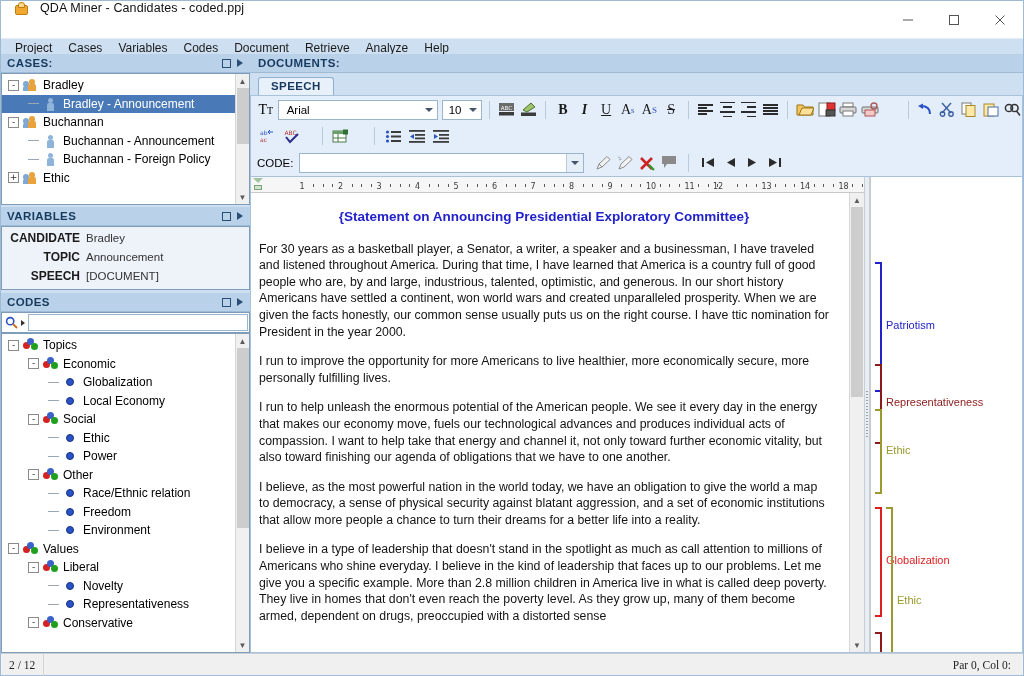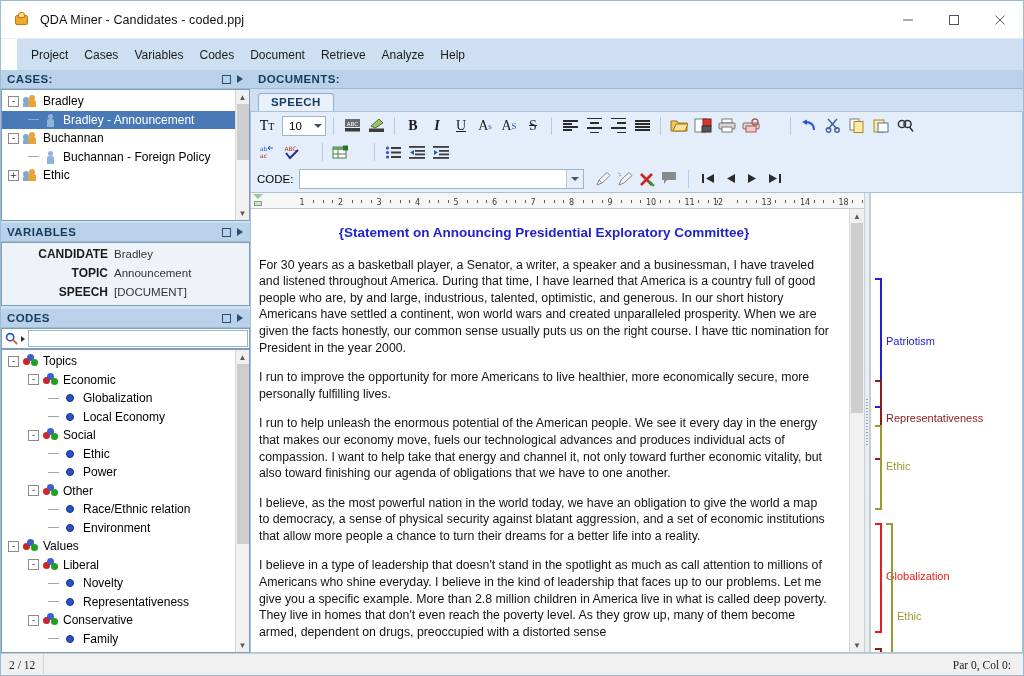--- a/index.html
+++ b/index.html
@@ -6,36 +6,36 @@
   html, body { margin:0; padding:0; }
   body {
     width:1024px; height:676px; overflow:hidden;
     font-family:"Liberation Sans", sans-serif;
     font-size:12px; color:#000; background:#f0f0f0;
   }
   .app { width:1024px; height:676px; position:relative; background:#fff;
          border:1px solid #9dbbd4; display:flex; flex-direction:column; }
 
   
-  .titlebar { height:38px; background:#ffffff; display:flex; align-items:center;
+  .titlebar { height:38px; background:#ffffff; display:flex; 
               flex:0 0 auto; border-bottom:1px solid #e8eef5; }
   .tb-icon { width:18px; height:18px; margin-left:12px; margin-right:9px; position:relative; }
   .tb-icon .b1 { position:absolute; left:2px; top:4px; width:13px; height:10px;
                  background:#f0a830; border:1px solid #c07c12; border-radius:2px; }
   .tb-icon .b2 { position:absolute; left:5px; top:1px; width:7px; height:6px;
                  background:#ffd98a; border:1px solid #c07c12; border-radius:3px 3px 0 0; }
   .tb-title { font-size:12.5px; color:#111; letter-spacing:.1px; }
   .tb-ctrls { margin-left:auto; display:flex; height:38px; }
   .tb-btn { width:46px; height:38px; display:flex; align-items:center; justify-content:center;
             color:#444; font-size:13px; }
   .tb-btn svg { display:block; }
 
   
-  .menubar { height:31px; background:#cddff0; display:flex; align-items:center;
-             flex:0 0 auto; padding-left:6px;margin-left:16px; }
+  .menubar { height:15px; background:#cddff0; display:flex; align-items:flex-start;
+             flex:0 0 auto; padding-left:6px; }
   .menu-item { padding:2px 8px; font-size:12px; color:#1b1b1b; }
 
   
   .body { flex:1 1 auto; display:flex; min-height:0; background:#4c1d95; }
 
   
   .left { width:249px; flex:0 0 249px; display:flex; flex-direction:column;
           background:#cddff0; padding:0; min-height:0; }
   .panel-head { height:19px; background:#b9d2ea; display:flex; align-items:center;
                 padding:0 4px 0 6px; border-bottom:1px solid #9dbbd4; }
@@ -78,21 +78,21 @@
 
   .sb { width:14px; flex:0 0 14px; background:#f0f0f0; border-left:1px solid #d6d6d6;
         display:flex; flex-direction:column; align-items:center; }
   .sb-ar { height:14px; width:14px; display:flex; align-items:center; justify-content:center;
            color:#5a5a5a; font-size:8px; }
   .sb-track { flex:1 1 auto; width:14px; background:#f0f0f0; position:relative; }
   .sb-thumb { position:absolute; left:1px; width:12px; background:#cdcdcd; }
 
   .cases-tree { height:132px; }
   .vars-box { background:#eef3fa; border:1px solid #7f9db9; height:64px; padding:4px 0 0 0; }
-  .var-row { display:flex; align-items:baseline; height:19px;margin-left:28px; }
+  .var-row { display:flex; align-items:baseline; height:19px; }
   .var-name { width:84px; text-align:right; font-weight:bold; font-size:12px;
               color:#1b1b1b; padding-right:6px; }
   .var-val { font-size:11.5px; color:#333; }
   .codes-search { background:#fff; border:1px solid #7f9db9; height:21px;
                   display:flex; align-items:center; }
   .cs-ic { width:19px; display:flex; align-items:center; justify-content:center; }
   .cs-ar { width:0;height:0;border-left:4px solid #333;border-top:3px solid transparent;
            border-bottom:3px solid transparent; margin-right:3px; }
   .cs-inp { flex:1 1 auto; height:17px; border:1px solid #9bb5cc; background:#fff; margin-right:1px; }
   .codes-tree { flex:1 1 auto; min-height:0; }
@@ -261,20 +261,28 @@
                 <span class="p2b"></span>
               </span>
               <span class="lbl">Buchannan</span>
             </div>
             <div class="row ind2">
               <span class="dash"></span>
               <span class="ic ic-person">
                 <span class="h"></span>
                 <span class="b"></span>
               </span>
+              <span class="lbl">Buchannan - Announcement</span>
+            </div>
+            <div class="row ind2">
+              <span class="dash"></span>
+              <span class="ic ic-person">
+                <span class="h"></span>
+                <span class="b"></span>
+              </span>
               <span class="lbl">Buchannan - Foreign Policy</span>
             </div>
             <div class="row ind1">
               <span class="exp">+</span>
               <span class="ic ic-group">
                 <span class="p1"></span>
                 <span class="p1b"></span>
                 <span class="p2"></span>
                 <span class="p2b"></span>
               </span>
@@ -400,20 +408,27 @@
               <span class="ic ic-ball1">
                 <span class="d"></span>
               </span>
               <span class="lbl">Race/Ethnic relation</span>
             </div>
             <div class="row ind3">
               <span class="dash"></span>
               <span class="ic ic-ball1">
                 <span class="d"></span>
               </span>
+              <span class="lbl">Freedom</span>
+            </div>
+            <div class="row ind3">
+              <span class="dash"></span>
+              <span class="ic ic-ball1">
+                <span class="d"></span>
+              </span>
               <span class="lbl">Environment</span>
             </div>
             <div class="row ind1">
               <span class="exp">-</span>
               <span class="ic ic-balls">
                 <span class="r"></span>
                 <span class="b"></span>
                 <span class="g"></span>
               </span>
               <span class="lbl">Values</span>
@@ -442,27 +457,20 @@
               <span class="lbl">Representativeness</span>
             </div>
             <div class="row ind2">
               <span class="exp">-</span>
               <span class="ic ic-balls">
                 <span class="r"></span>
                 <span class="b"></span>
                 <span class="g"></span>
               </span>
               <span class="lbl">Conservative</span>
-            </div>
-            <div class="row ind3">
-              <span class="dash"></span>
-              <span class="ic ic-ball1">
-                <span class="d"></span>
-              </span>
-              <span class="lbl">Family</span>
             </div>
           </div>
         <div class="sb">
           <div class="sb-ar">▲</div>
           <div class="sb-track">
             <div class="sb-thumb" style="top:0;height:180px;"></div>
           </div>
           <div class="sb-ar">▼</div>
         </div>
       </div>
@@ -475,20 +483,26 @@
       </div>
 
       <div class="tabstrip">
         <div class="tab">SPEECH</div>
       </div>
 
       <div class="toolbar">
         <div class="trow">
           <span class="tbtn">
             <span style="font-family:'Liberation Serif',serif;font-size:14px;">T<span style="font-size:10px;">T</span></span>
+          </span>
+          <span class="fontsel">
+            <span>Arial</span>
+            <span class="dd">
+                <i></i>
+              </span>
           </span>
           <span class="sizesel">
             <span>10</span>
             <span class="dd">
                 <i></i>
               </span>
           </span>
           <span class="tsep"></span>
           <span class="tbtn">
             <svg width="17" height="15" viewBox="0 0 17 15">

